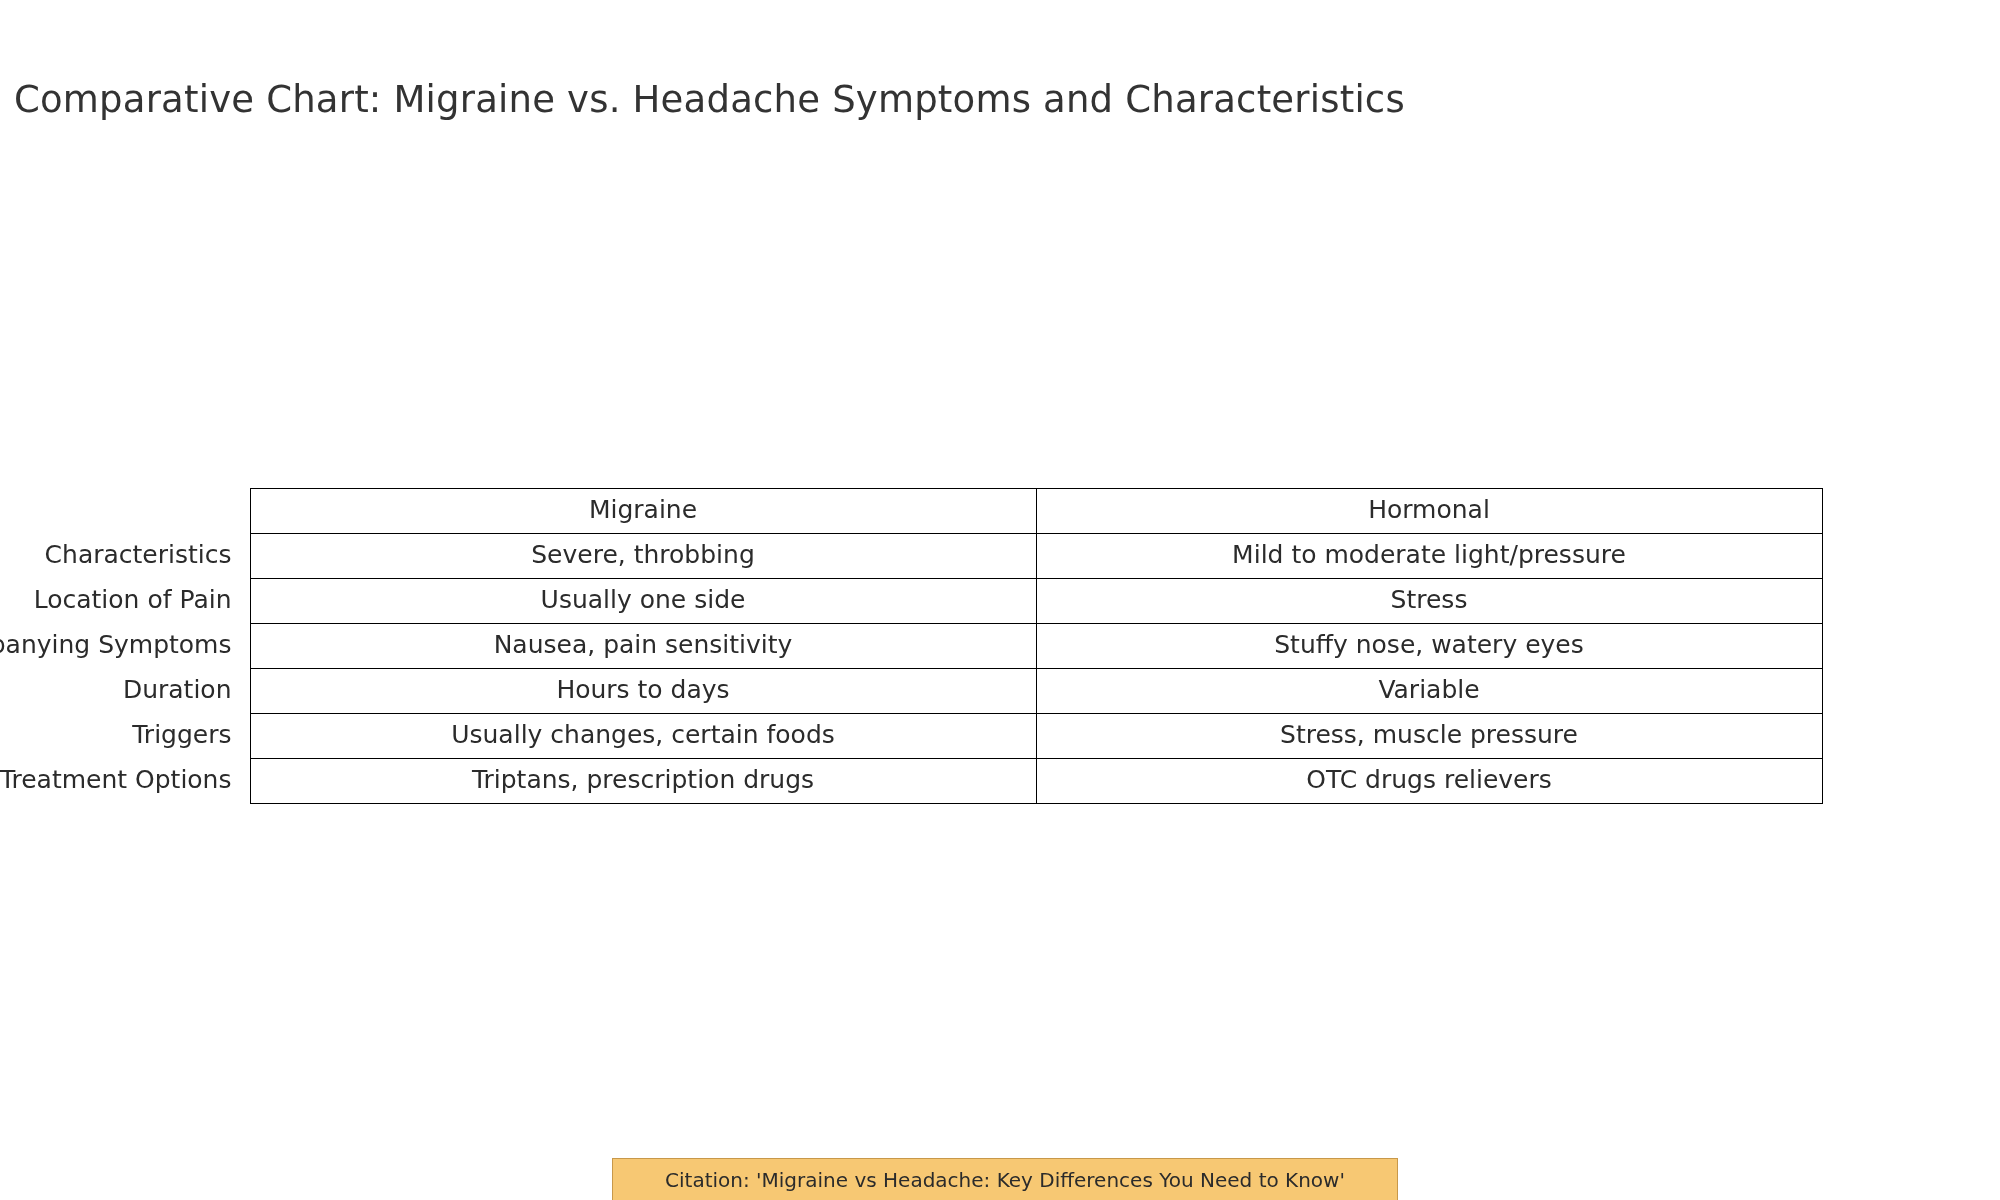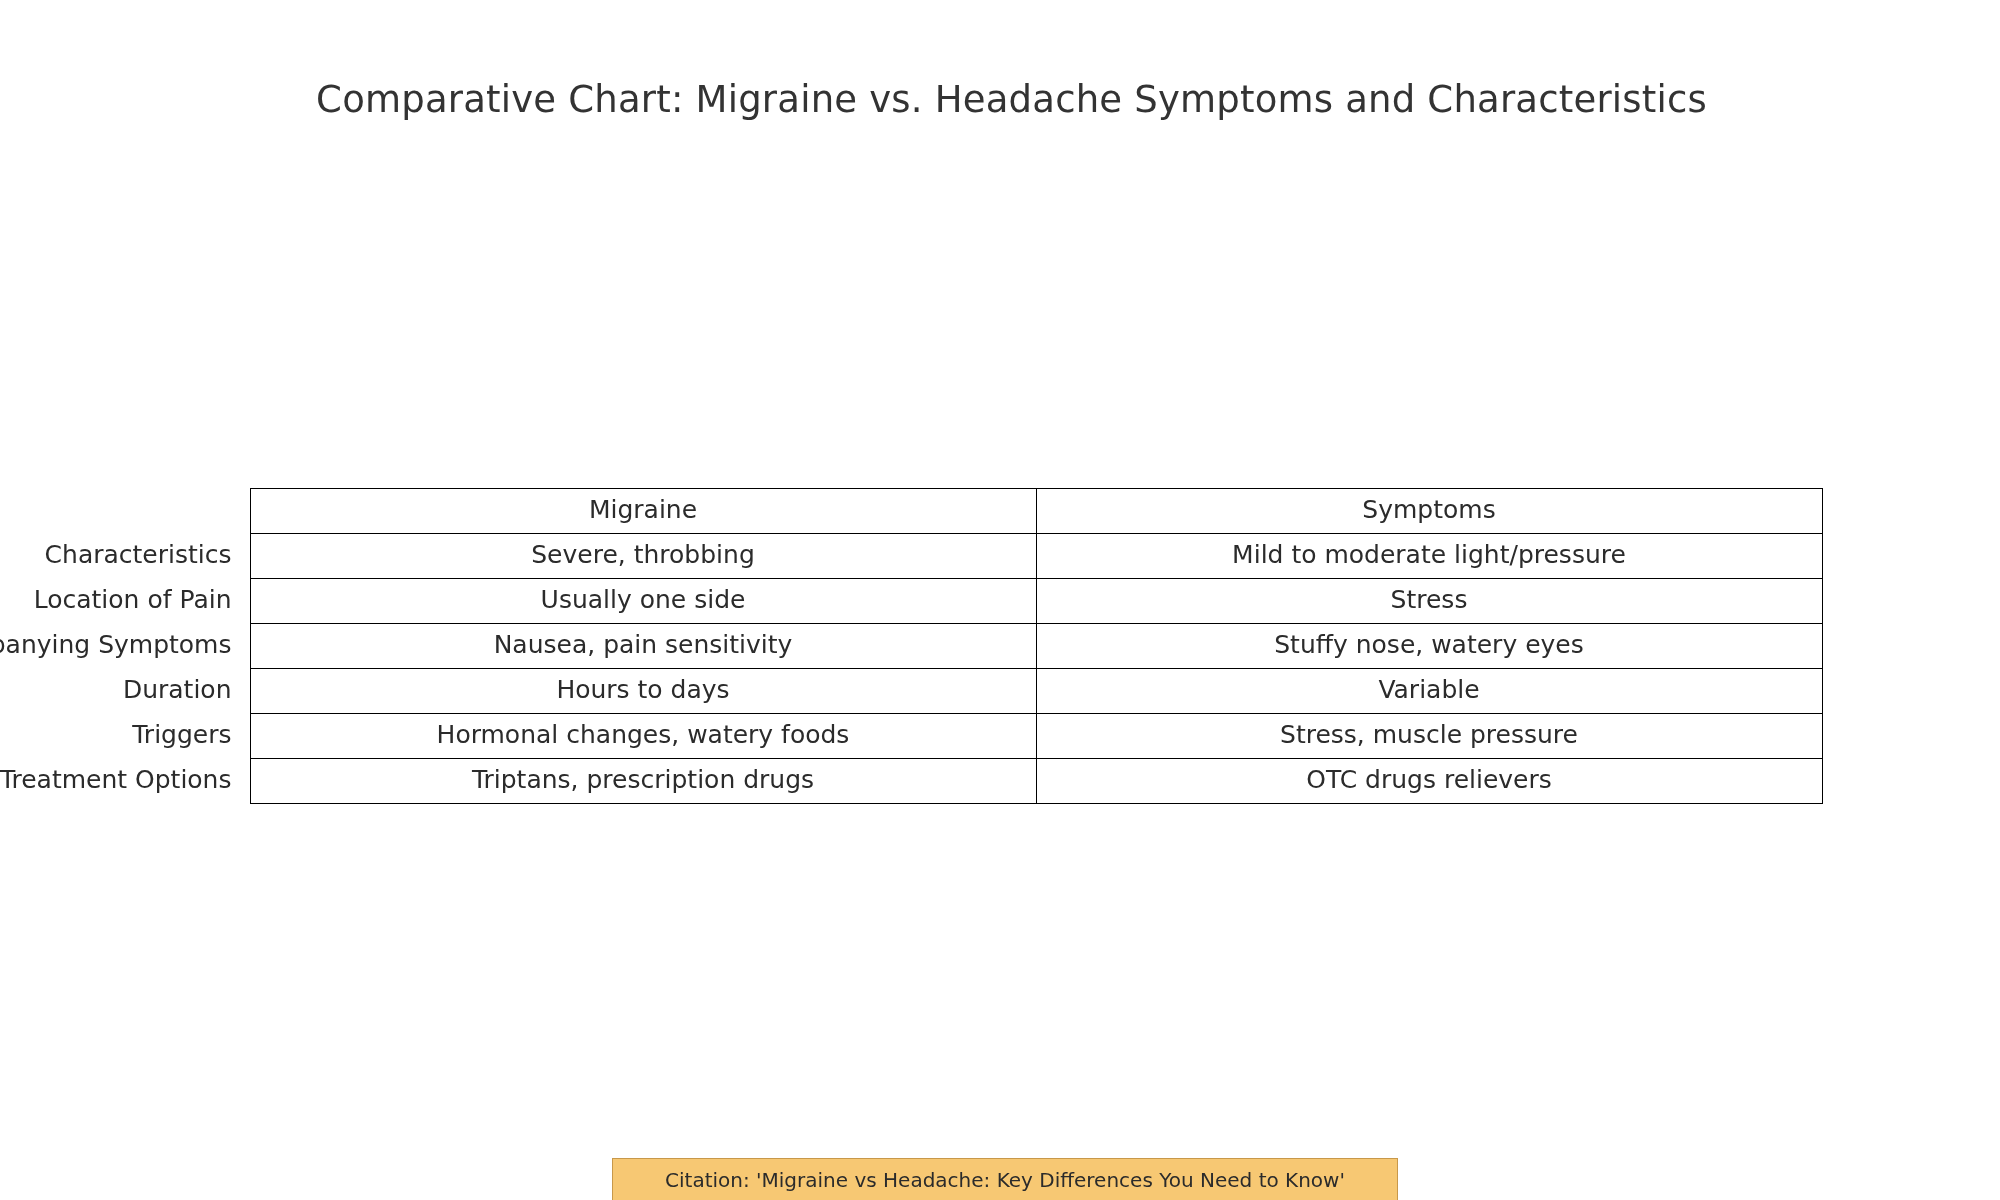--- a/index.html
+++ b/index.html
@@ -14,25 +14,26 @@
     font-family: "DejaVu Sans", sans-serif;
     color: #2b2b2b;
     overflow: hidden;
   }
 
   .chart-title {
     position: absolute;
     top: 78px;
     left: 0;
     width: 1707px;
-    text-align: right;
+    text-align: left;
     font-size: 37px;
     font-weight: 400;
     color: #333333;
     letter-spacing: 0.2px;
+    padding-left: 14px;
   }
 
   
   .table-wrap {
     position: absolute;
     top: 488px;
     left: -140px;
     width: 1962px;
   }
 
@@ -101,21 +102,21 @@
   <table class="comparison">
     <colgroup>
       <col class="c0">
       <col class="c1">
       <col class="c2">
     </colgroup>
     <thead>
       <tr>
         <th class="corner"></th>
         <th class="colhead">Migraine</th>
-        <th class="colhead">Symptoms</th>
+        <th class="colhead">Hormonal</th>
       </tr>
     </thead>
     <tbody>
       <tr>
         <th class="rowhead">Characteristics</th>
         <td class="value">Severe, throbbing</td>
         <td class="value">Mild to moderate light/pressure</td>
       </tr>
       <tr>
         <th class="rowhead">Location of Pain</th>
@@ -127,21 +128,21 @@
         <td class="value">Nausea, pain sensitivity</td>
         <td class="value">Stuffy nose, watery eyes</td>
       </tr>
       <tr>
         <th class="rowhead">Duration</th>
         <td class="value">Hours to days</td>
         <td class="value">Variable</td>
       </tr>
       <tr>
         <th class="rowhead">Triggers</th>
-        <td class="value">Hormonal changes, watery foods</td>
+        <td class="value">Usually changes, certain foods</td>
         <td class="value">Stress, muscle pressure</td>
       </tr>
       <tr>
         <th class="rowhead">Treatment Options</th>
         <td class="value">Triptans, prescription drugs</td>
         <td class="value">OTC drugs relievers</td>
       </tr>
     </tbody>
   </table>
 </div>

